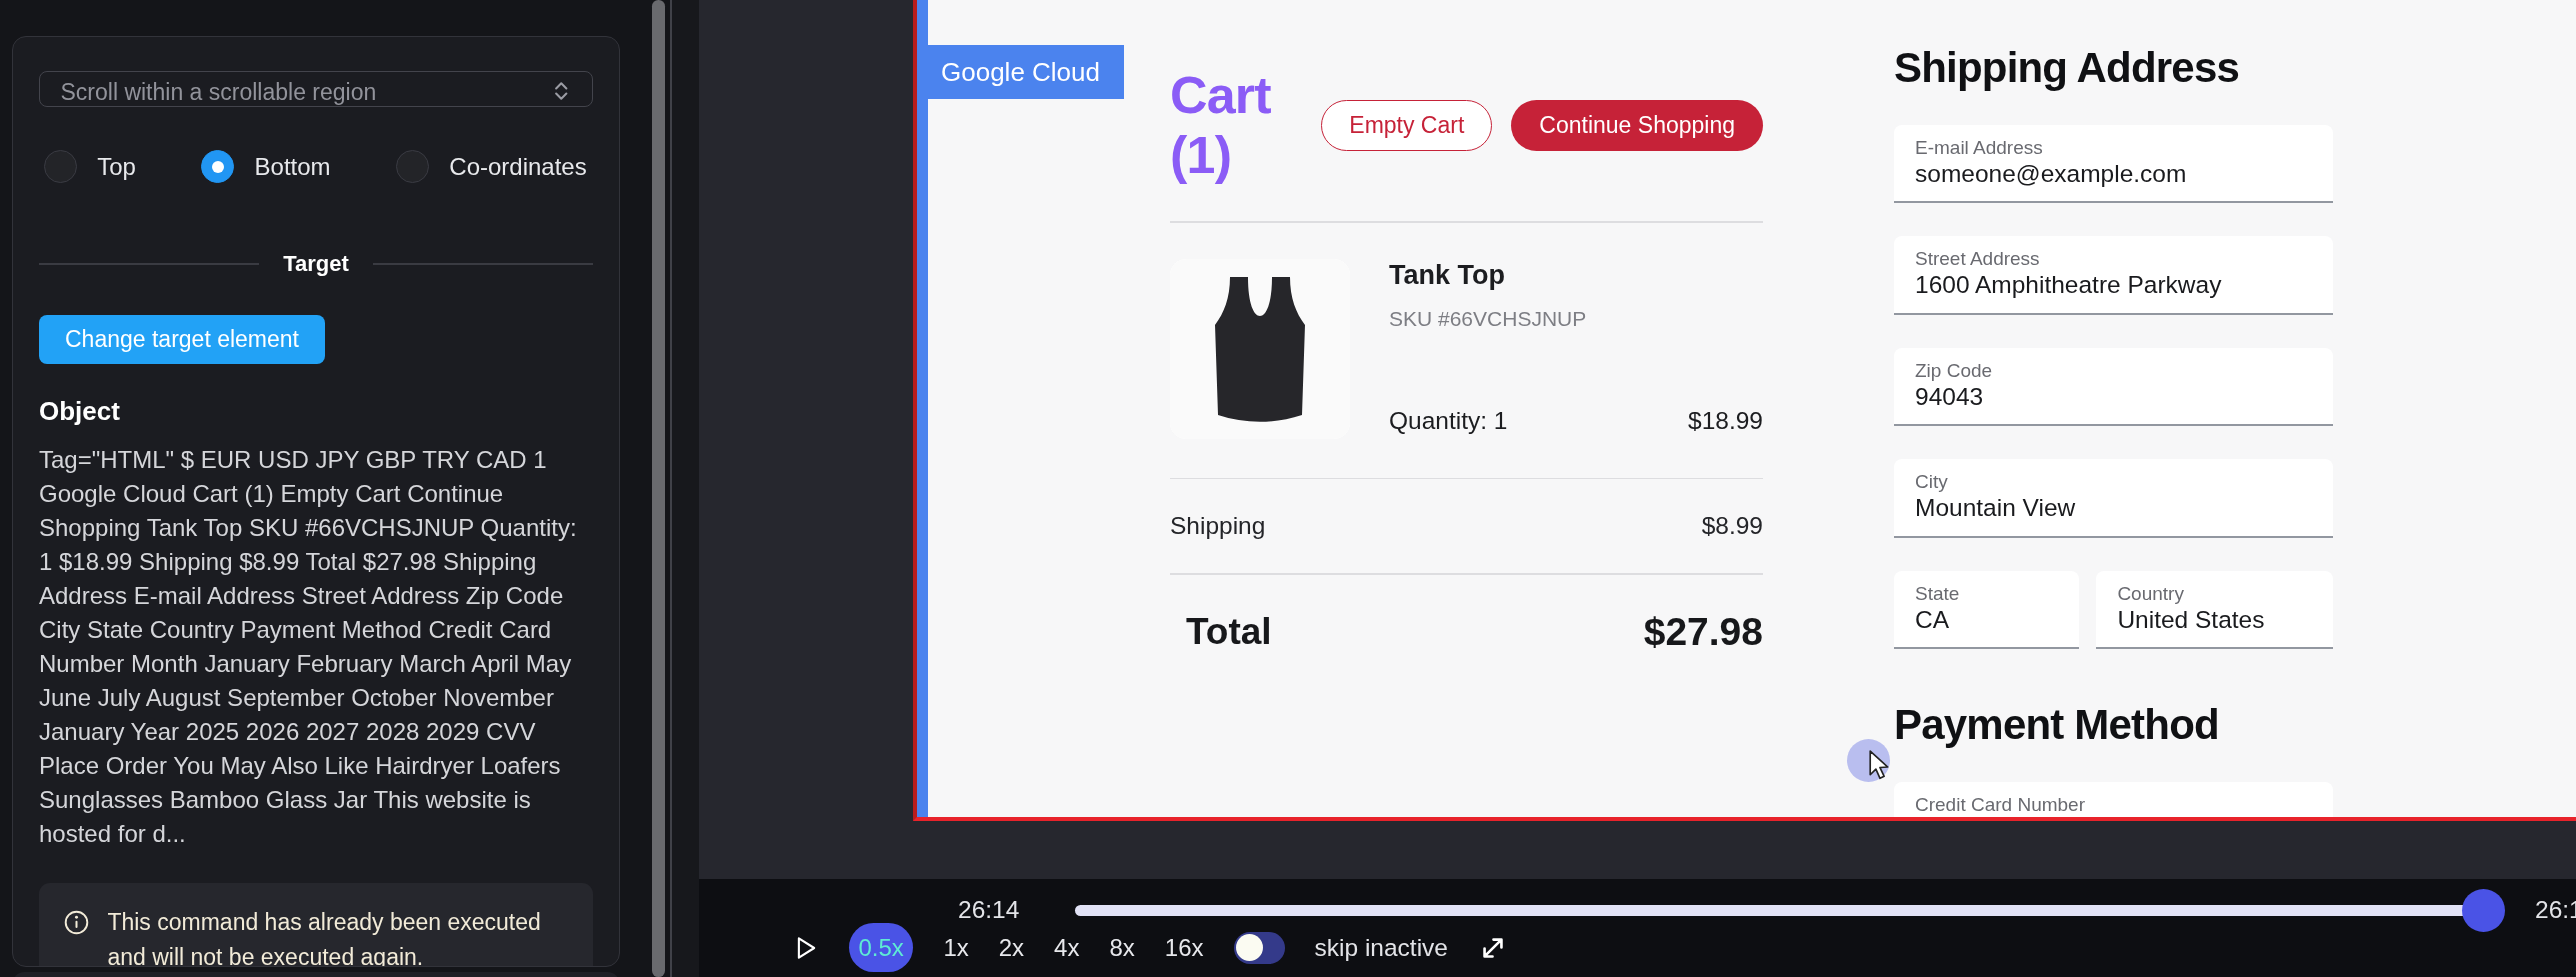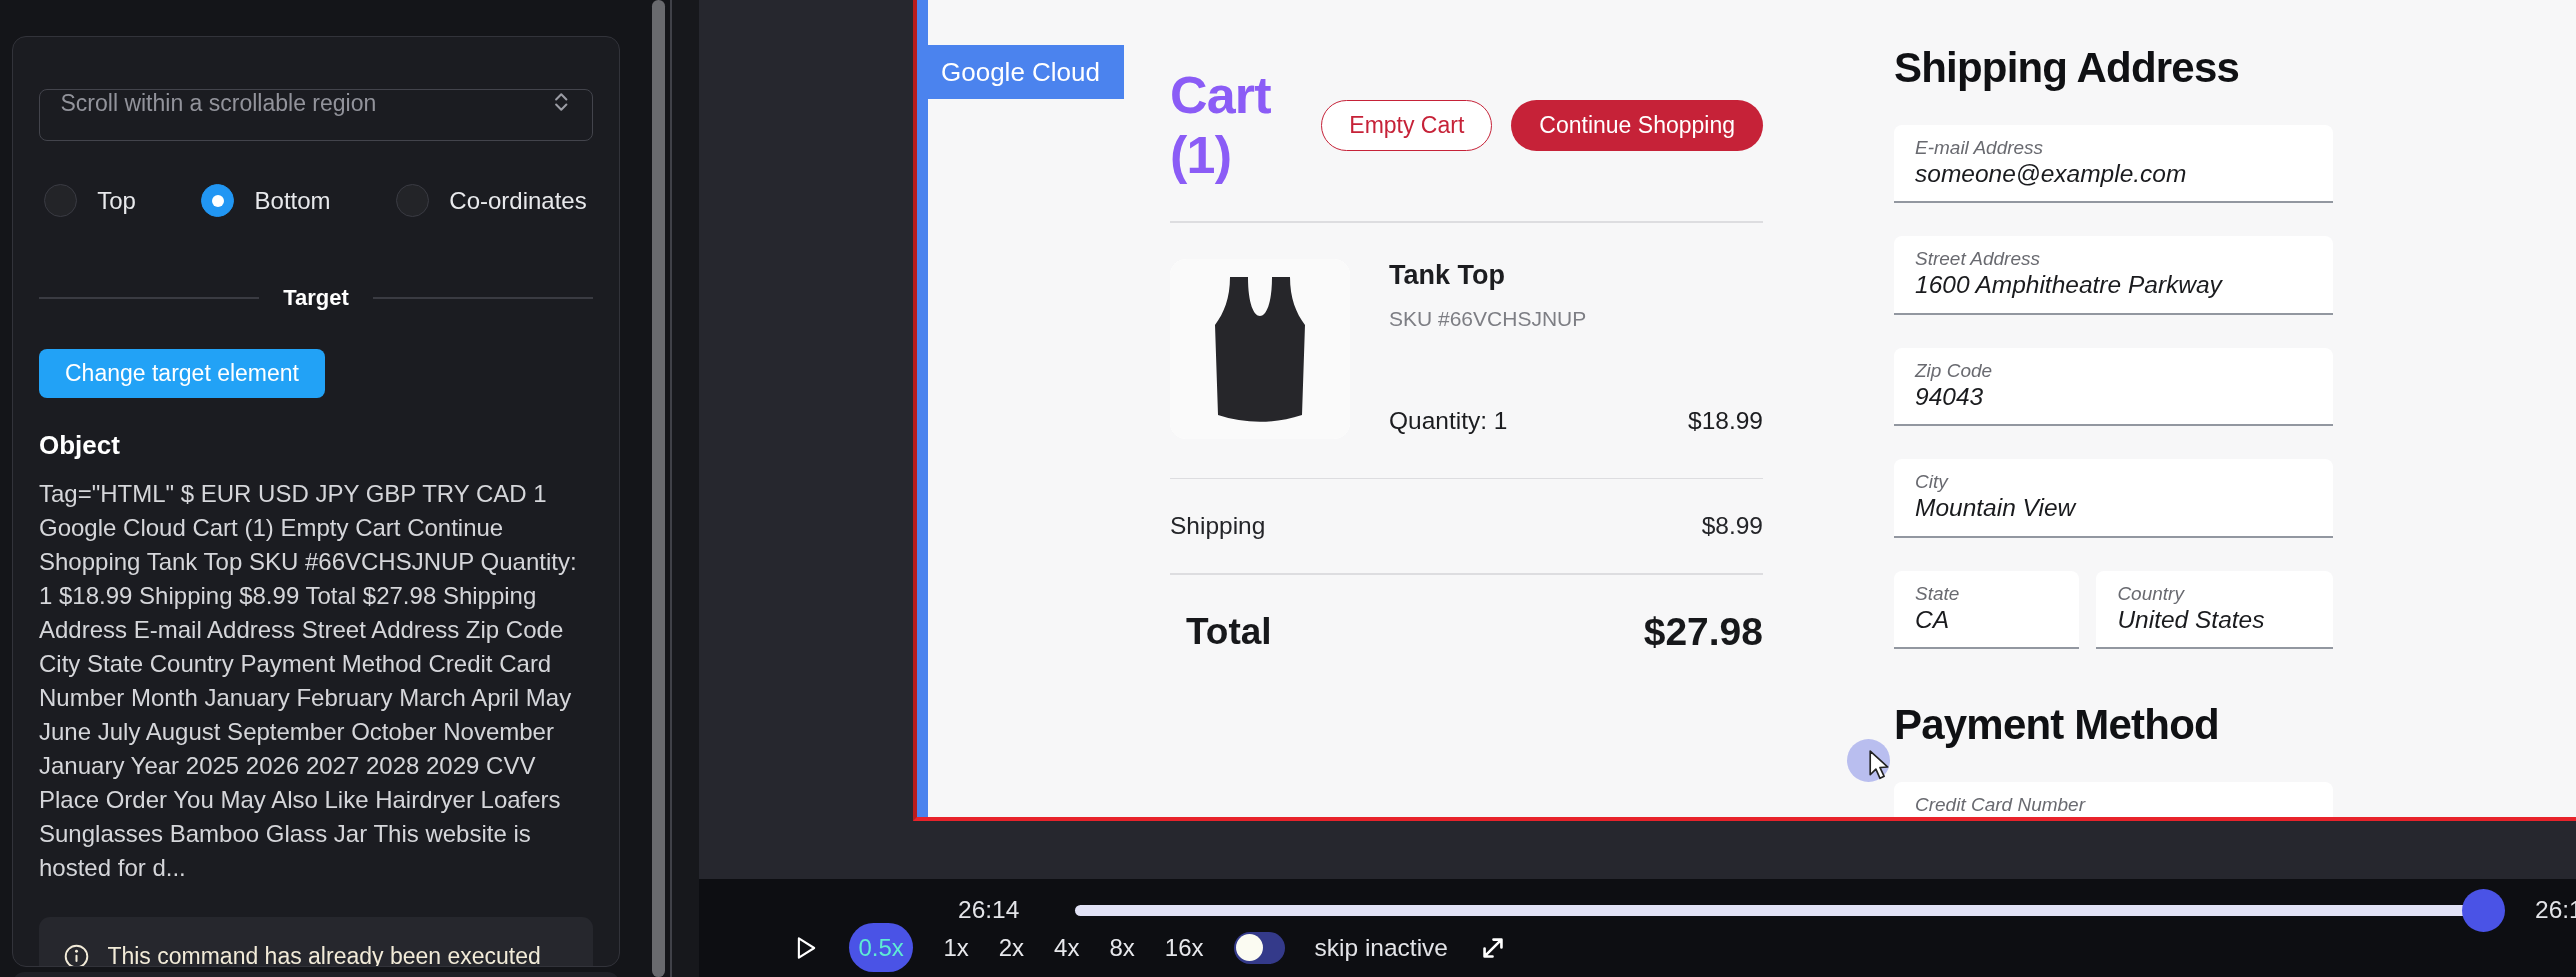--- a/index.html
+++ b/index.html
@@ -10,22 +10,22 @@
     -webkit-font-smoothing:antialiased;
   }
 
   
   .sidebar-card {
     position:absolute; left:12px; top:36px; width:608px; height:931px;
     background:#1b1c21; border:0.8px solid #32333a; border-radius:14px;
     padding:0 26px; overflow:hidden;
   }
   .cmd-select {
-    margin-top:52px; height:52px; border:1.6px solid #43444c; border-radius:8px;
-    display:flex; align-items:flex-start; padding:0 20.5px; cursor:pointer;
+    margin-top:34px; height:36px; border:1.6px solid #43444c; border-radius:8px;
+    display:flex; align-items:flex-end; padding:0 20.5px; cursor:pointer;
   }
   .cmd-select .val { font-size:23px; color:#92939b; flex:1; }
   .radio-row { margin-top:43px; display:flex; align-items:center; justify-content:space-between; padding:0 6.3px 0 4.7px; }
   .radio-opt { display:flex; align-items:center; gap:20.5px; cursor:pointer; }
   .radio-circle { width:33px; height:33px; border-radius:50%; background:#232428; border:1.6px solid #3a3b43; position:relative; flex:none; }
   .radio-circle.on { background:#2196f3; border-color:#2196f3; }
   .radio-circle.on::after { content:""; position:absolute; left:50%; top:50%; width:12px; height:12px; margin:-6px 0 0 -6px; border-radius:50%; background:#fff; }
   .radio-label { font-size:24px; color:#e8e9ec; }
   .target-row { margin-top:68px; display:flex; align-items:center; gap:24px; }
   .target-row .rule { flex:1; height:1.6px; background:#3a3b42; }
@@ -82,21 +82,21 @@
   .total-row { margin-top:35px; display:flex; justify-content:space-between; align-items:center;margin-left:16px; }
   .total-label { font-size:37px; font-weight:600; color:#17181b; }
   .total-price { font-size:39px; font-weight:700; color:#17181b; }
 
   
   .right-col { position:absolute; left:977px; top:0; width:439px; }
   .section-h { font-size:42px; font-weight:600; color:#101114; letter-spacing:-0.8px; }
   .ship-h { margin-top:44px; }
   .field {
     margin-top:33px; background:#fff; border-radius:8px 8px 0 0;
-    border-bottom:2.4px solid #9297a0; padding:12px 21px 13.4px;font-style:italic;
+    border-bottom:2.4px solid #9297a0; padding:12px 21px 13.4px;
   }
   .field .f-label { font-size:19px; color:#696a70; }
   .field .f-value { margin-top:1px; font-size:24.5px; color:#1a1b1e; }
   .field-row { display:flex; gap:17.4px; }
   .field-row .field.state { width:185px; flex:none; }
   .field-row .field.country { flex:1; }
   .pay-h { margin-top:52px; }
   .click-ring { position:absolute; left:930px; top:739px; width:43px; height:43px; border-radius:50%; background:#b3b8ee; opacity:.92; }
   .cursor { position:absolute; left:950px; top:750px; }
 

